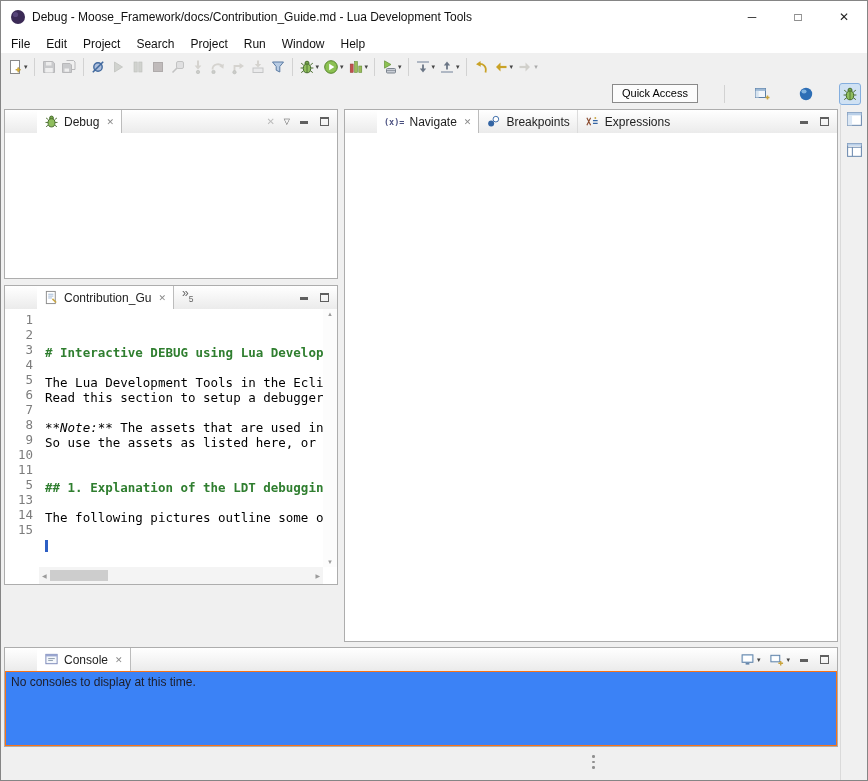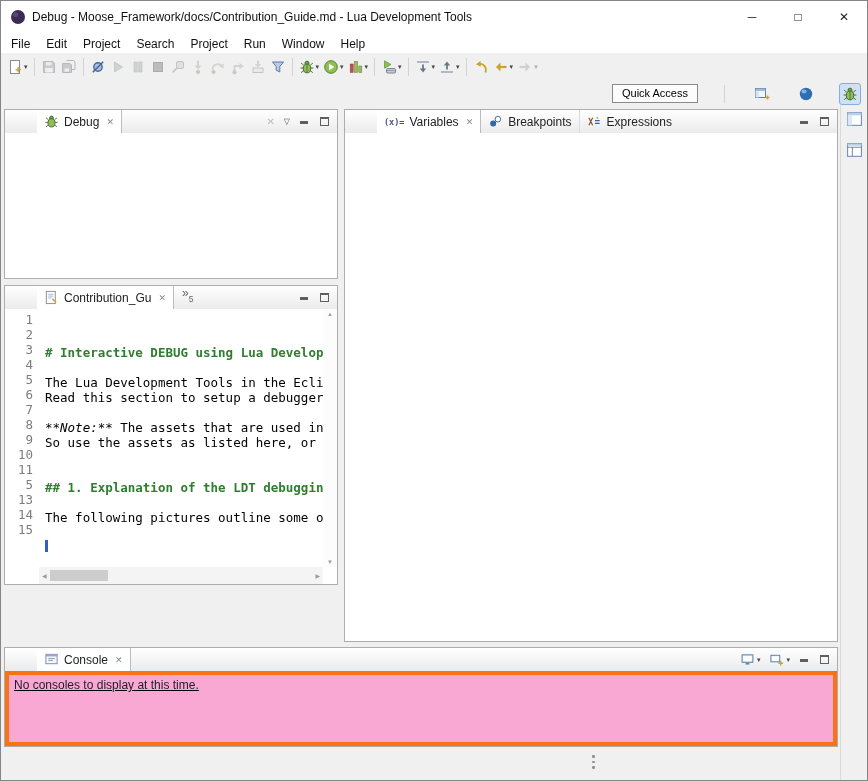--- a/index.html
+++ b/index.html
@@ -79,21 +79,21 @@
   #hscroll .ha{font-size:6px;color:#9b9b9b;padding:0 3px;}
   #hscroll .ha.right{margin-left:auto;}
   .h-thumb{width:58px;height:11px;background:#cdcdcd;}
 
   
   .view-toolbar{position:absolute;top:26px;right:4px;display:flex;align-items:center;gap:10px;}
   .view-toolbar svg{width:15px;height:15px;display:block;}
   .vt-menu{font-size:8px;color:#555;}
 
   
-  #console-body{position:absolute;top:23px;left:0;right:0;bottom:0;border:4px solid #f97316;box-sizing:border-box;background:#f9a8d4;text-decoration:underline;}
+  #console-body{position:absolute;top:23px;left:0;right:0;bottom:0;border:1px solid #f97316;box-sizing:border-box;background:#3b82f6;}
   .console-msg{padding:3px 5px;font-size:12px;color:#1d1d28;}
   .ico-dd{display:flex;align-items:center;gap:1px;}
   .ico-dd svg{width:15px;height:15px;display:block;}
 
   
   #right-trim{position:absolute;right:0;top:0;width:27px;bottom:0;background:#f0f0f0;border-left:1px solid #dadada;
     display:flex;flex-direction:column;align-items:center;padding-top:6px;gap:10px;box-sizing:border-box;}
   #right-trim svg{width:17px;height:17px;}
   .sash-dots{position:absolute;left:591px;top:650px;display:flex;flex-direction:column;gap:3px;}
   .sash-dots i{width:2.5px;height:2.5px;background:#909090;border-radius:50%;display:block;}
@@ -437,21 +437,21 @@
       </div>
     </div>
 
     <div class="panel" id="right-panel">
       <div class="view-header">
         <div class="tabs-row" id="right-tabs">
             <div class="tab active">
               <span class="tab-ico">
                 <span class="varsym">(x)=</span>
               </span>
-              <span>Variables</span>
+              <span>Navigate</span>
               <span class="tab-x">✕</span>
             </div>
             <div class="tab">
               <span class="tab-ico">
                 <svg viewBox="0 0 16 16">
                   <circle cx="10.5" cy="5.5" r="3" fill="#fff" stroke="#3465a4"></circle>
                   <circle cx="5.5" cy="10" r="3.2" fill="#3465a4"></circle>
                 </svg>
               </span>
               <span>Breakpoints</span>

